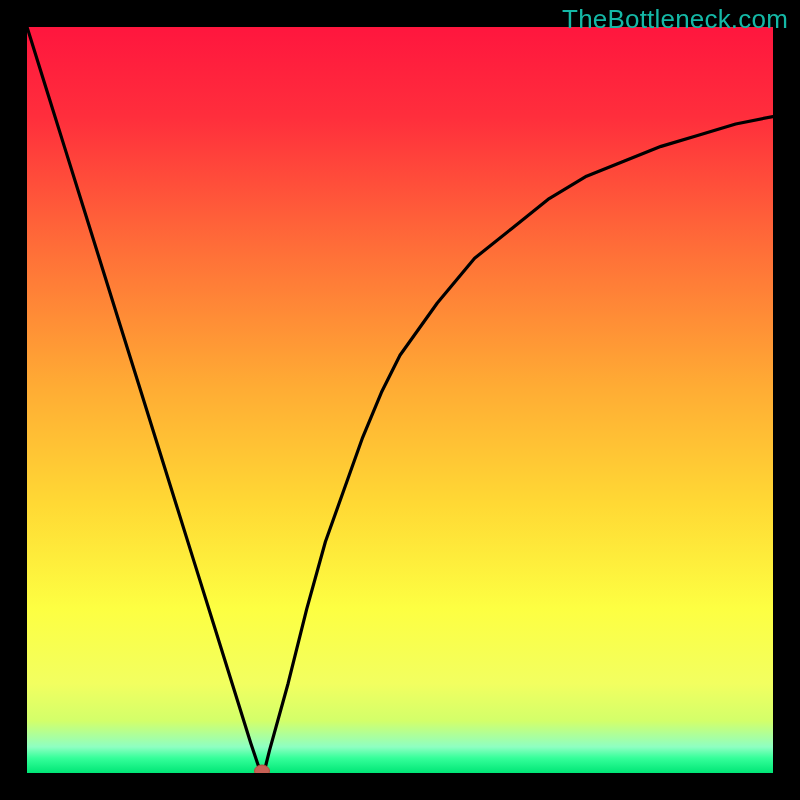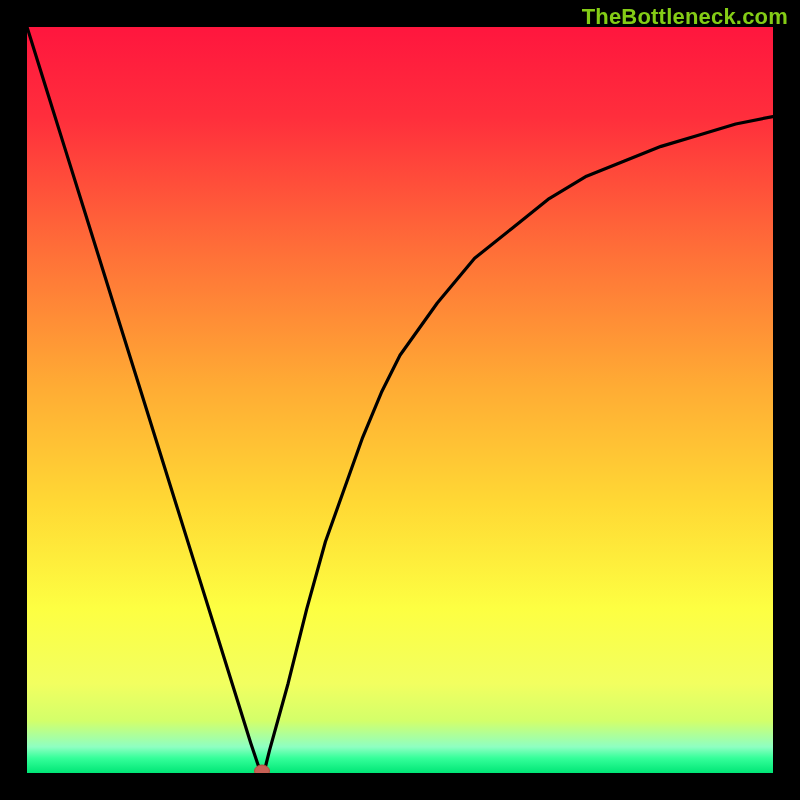--- a/index.html
+++ b/index.html
@@ -14,23 +14,23 @@
   .frame {
     position: relative;
     width: 800px;
     height: 800px;
     background: #000;
   }
   .watermark {
     position: absolute;
     top: 4px;
     right: 12px;
-    color: #84cc16;
-    font-size: 22px;
-    font-weight: 700;
+    color: #14b8a6;
+    font-size: 26px;
+    font-weight: 400;
     letter-spacing: 0.2px;
     z-index: 5;
   }
   
   .plot {
     position: absolute;
     left: 27px;
     top: 27px;
     width: 746px;   
     height: 746px;

